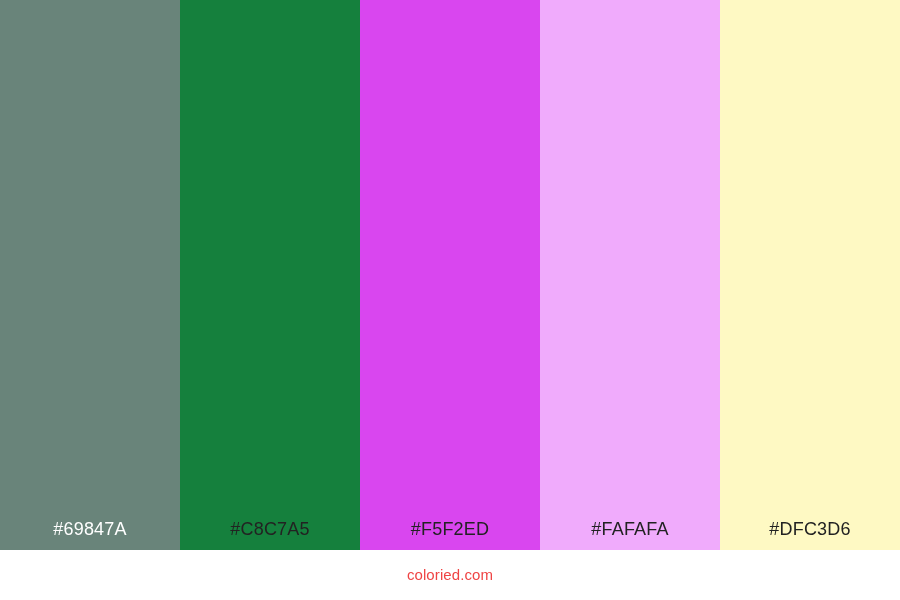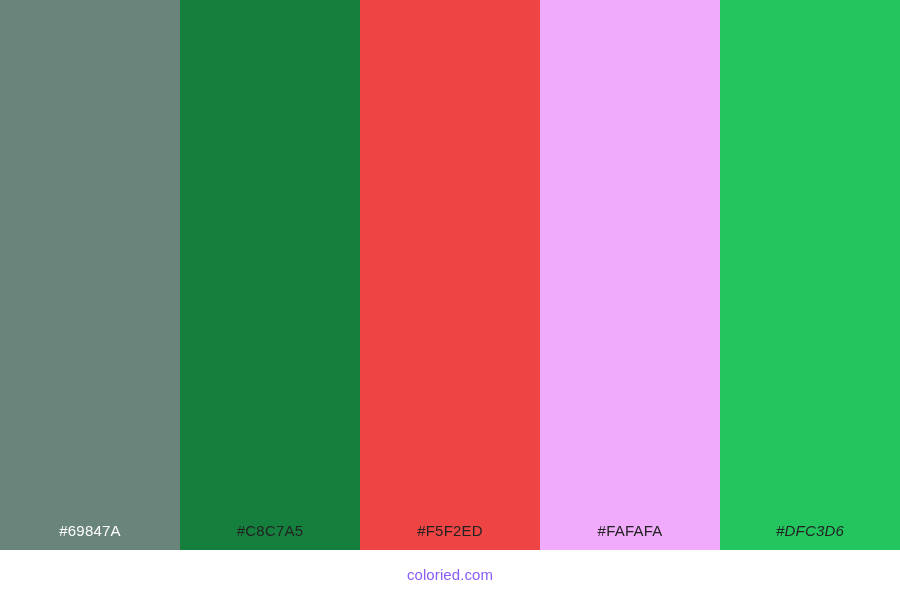--- a/index.html
+++ b/index.html
@@ -33,21 +33,21 @@
     height: 550px;
     position: relative;
     display: flex;
     align-items: flex-end;
     justify-content: center;
   }
   .swatch-label {
     display: block;
     width: 100%;
     text-align: center;
-    font-size: 15px;
+    font-size: 18px;
     line-height: 1;
     letter-spacing: 0.2px;
     padding-bottom: 12px;
     font-family: "Liberation Sans", sans-serif;
     user-select: none;
   }
   .label-light {
     color: #ffffff;
   }
   .label-dark {
@@ -57,21 +57,21 @@
     width: 900px;
     height: 50px;
     background: #ffffff;
     display: flex;
     align-items: center;
     justify-content: center;
   }
   .footer-text {
     font-size: 15px;
     line-height: 1;
-    color: #8b5cf6;
+    color: #ef4444;
     letter-spacing: 0.1px;
     font-family: "Liberation Sans", sans-serif;
     padding-bottom: 2px;
     user-select: none;
   }
 </style>
 </head>
 <body>
 
 <div class="palette-page">
@@ -79,29 +79,29 @@
   <div class="swatch-strip">
 
     <div class="swatch" style="background-color: rgb(105, 132, 122);">
       <span class="swatch-label label-light">#69847A</span>
     </div>
 
     <div class="swatch" style="background-color: #15803d;">
       <span class="swatch-label label-dark">#C8C7A5</span>
     </div>
 
-    <div class="swatch" style="background-color: #ef4444;">
+    <div class="swatch" style="background-color: #d946ef;">
       <span class="swatch-label label-dark">#F5F2ED</span>
     </div>
 
     <div class="swatch" style="background-color: #f0abfc;">
       <span class="swatch-label label-dark">#FAFAFA</span>
     </div>
 
-    <div class="swatch" style="background-color: #22c55e; font-style: italic;">
+    <div class="swatch" style="background-color: #fef9c3;">
       <span class="swatch-label label-dark">#DFC3D6</span>
     </div>
 
   </div>
 
   <div class="footer-bar">
     <span class="footer-text">coloried.com</span>
   </div>
 
 </div>

